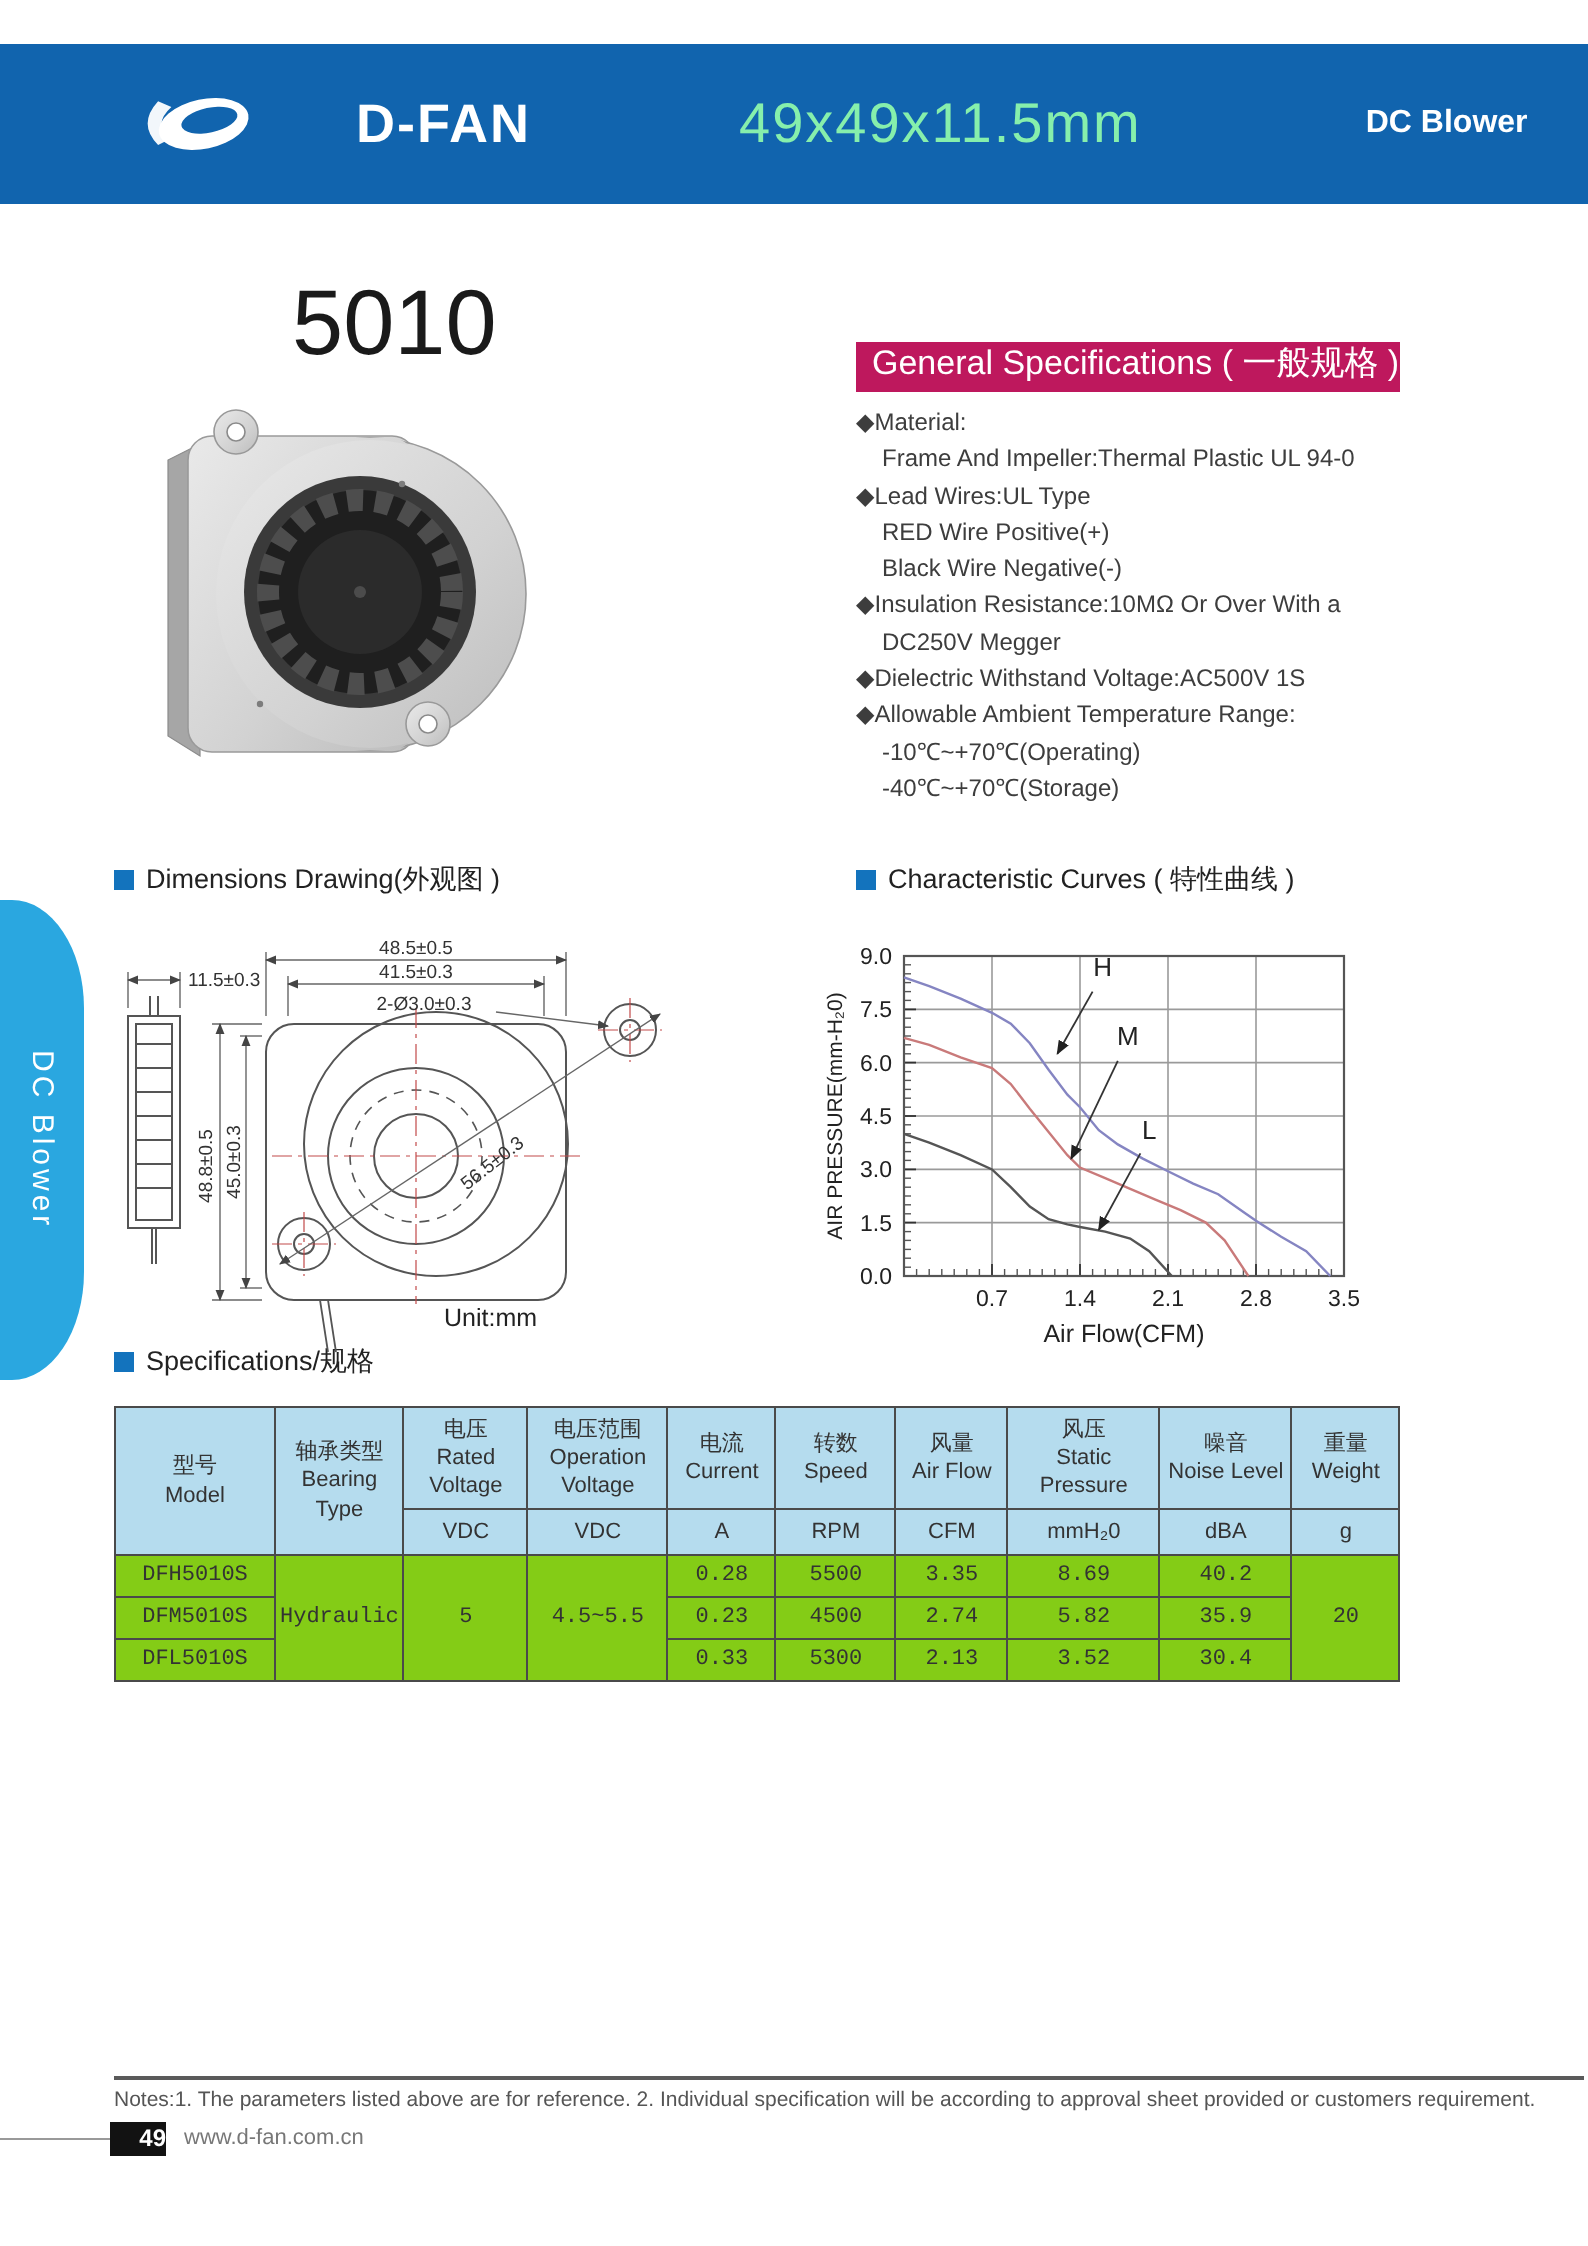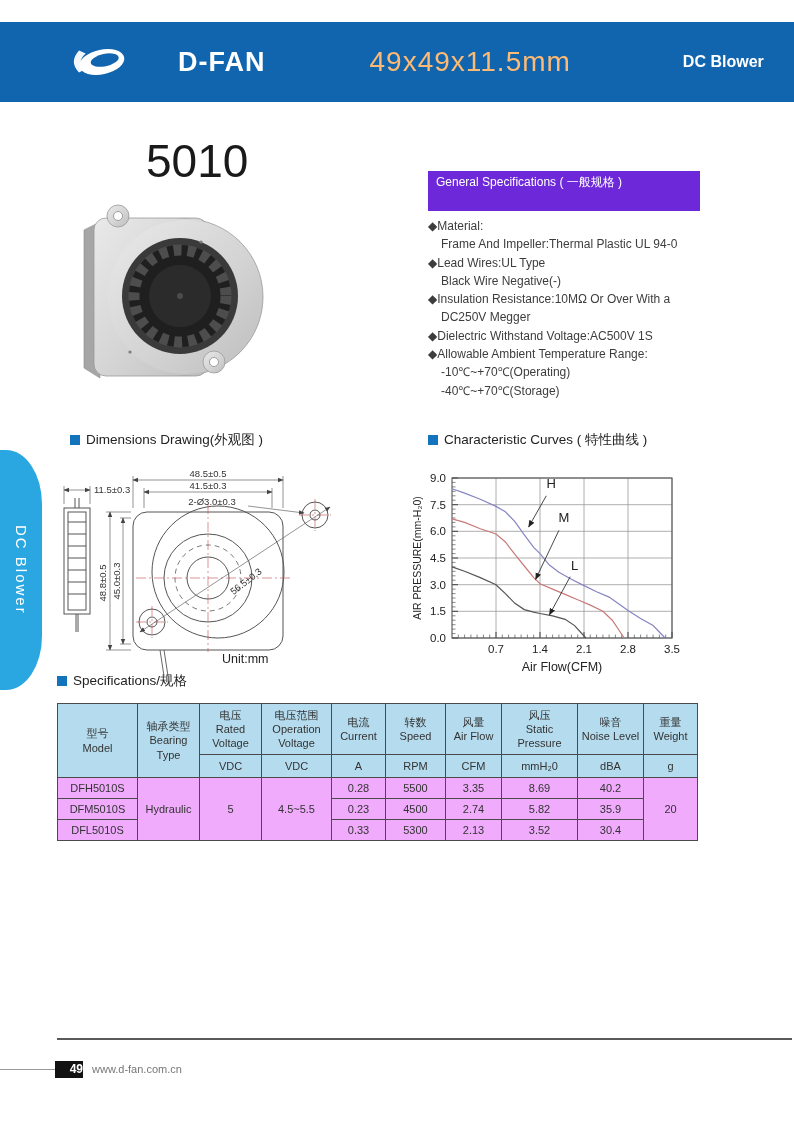--- a/index.html
+++ b/index.html
@@ -3,50 +3,50 @@
 <meta charset="utf-8">
 <style>
   html,body{margin:0;padding:0;background:#fff;}
   .page{position:relative;width:794px;height:1123px;background:#fff;overflow:hidden;
         font-family:"Liberation Sans",sans-serif;color:#222;}
   
   .top-bar{position:absolute;left:0;top:22px;width:794px;height:80px;background:#1164ae;
            display:flex;align-items:center;gap:48px;}
   .logo{margin-left:70px;width:58px;height:38px;flex:0 0 auto;}
   .brand{color:#fff;font-size:27px;font-weight:bold;letter-spacing:1px;margin-left:2px;}
-  .size-title{color:#fdba74;font-size:28px;font-weight:400;letter-spacing:1px;margin-left:56px;}
+  .size-title{color:#86efac;font-size:28px;font-weight:400;letter-spacing:1px;margin-left:56px;}
   .product-title{color:#fff;font-size:16px;font-weight:bold;margin-left:64px;}
   
   .side-tab{position:absolute;left:0;top:450px;width:42px;height:240px;background:#2aa7e0;
             border-radius:0 36px 36px 0 / 0 54px 54px 0;display:flex;align-items:center;justify-content:center;}
   .side-tab span{writing-mode:vertical-rl;color:#fff;font-size:15px;letter-spacing:2px;}
   
   .model-title{position:absolute;left:108px;top:134px;font-size:46px;color:#1a1a1a;margin-left:38px;}
   .fan-photo{position:absolute;left:70px;top:192px;width:195px;height:205px;}
   
   .gs-panel{position:absolute;left:428px;top:171px;width:272px;}
-  .gs-header{background:#6d28d9;color:#fff;font-size:12px;height:40px;line-height:22px;padding-left:8px;}
+  .gs-header{background:#be185d;color:#fff;font-size:17px;height:25px;line-height:22px;padding-left:8px;}
   .gs-items{margin-top:6px;font-size:12px;color:#3d3d3d;}
   .gsi{line-height:18.3px;white-space:nowrap;}
   .gsi.ind{padding-left:13px;}
   
   .sec-head{position:absolute;font-size:13.5px;color:#222;display:flex;align-items:center;}
   .sec-square{display:inline-block;width:10px;height:10px;background:#1373bd;margin-right:6px;flex:0 0 auto;}
   
   .dim-svg{position:absolute;left:52px;top:462px;width:345px;height:218px;}
   .chart-svg{position:absolute;left:408px;top:462px;width:386px;height:218px;}
   svg text{font-family:"Liberation Sans",sans-serif;}
   .dim-svg text{font-size:9.5px;fill:#333;}
   .dim-svg .unit{font-size:12.5px;fill:#222;}
   
   .spec-table{position:absolute;left:57px;top:703px;border-collapse:collapse;table-layout:fixed;}
   .spec-table th,.spec-table td{border:1px solid #4a4a4a;text-align:center;vertical-align:middle;
       font-weight:400;color:#333;padding:0 2px;}
   .spec-table thead th{background:#b5dcee;font-size:11px;line-height:1.3;}
-  .spec-table td{font-size:11px;height:20px;background:#f0abfc;}
+  .spec-table td{font-size:11px;height:20px;background:#84cc16;font-family:Liberation Mono, monospace;}
   .hrow1 th{height:50px;}
   .hrow2 th{height:22px;}
   
   .foot-line{position:absolute;left:57px;top:1038px;width:735px;height:2px;background:#5a5a5a;}
   .notes{position:absolute;left:57px;top:1044px;width:735px;font-size:10.5px;color:#555;}
   .pageno-line{position:absolute;left:0;top:1069px;width:55px;height:1px;background:#999;}
   .pageno{position:absolute;left:55px;top:1061px;width:28px;height:17px;background:#121212;color:#fff;
           font-size:12px;font-weight:bold;text-align:right;line-height:17px;}
   .site{position:absolute;left:92px;top:1063px;font-size:11px;color:#777;}
 </style>
@@ -97,31 +97,32 @@
     <circle cx="131" cy="50" r="1.6" fill="#7d7d7d"></circle>
     <circle cx="60" cy="160" r="1.6" fill="#7d7d7d"></circle>
   </svg>
 
   <div class="gs-panel">
     <div class="gs-header">General Specifications ( 一般规格 )</div>
     <div class="gs-items">
       <div class="gsi">◆Material:</div>
       <div class="gsi ind">Frame And Impeller:Thermal Plastic UL 94-0</div>
       <div class="gsi">◆Lead Wires:UL Type</div>
+      <div class="gsi ind">RED Wire Positive(+)</div>
       <div class="gsi ind">Black Wire Negative(-)</div>
       <div class="gsi">◆Insulation Resistance:10MΩ Or Over With a</div>
       <div class="gsi ind">DC250V Megger</div>
       <div class="gsi">◆Dielectric Withstand Voltage:AC500V 1S</div>
       <div class="gsi">◆Allowable Ambient Temperature Range:</div>
       <div class="gsi ind">-10℃~+70℃(Operating)</div>
       <div class="gsi ind">-40℃~+70℃(Storage)</div>
     </div>
   </div>
 
-  <div class="sec-head" style="left:70px;top:431px;">
+  <div class="sec-head" style="left:57px;top:431px;">
     <span class="sec-square"></span>
     <span>Dimensions Drawing(外观图 )</span>
   </div>
   <div class="sec-head" style="left:428px;top:431px;justify-content:space-between;">
     <span class="sec-square"></span>
     <span>Characteristic Curves ( 特性曲线 )</span>
   </div>
   <div class="sec-head" style="left:57px;top:644px;margin-top:28px;">
     <span class="sec-square"></span>
     <span>Specifications/规格</span>
@@ -412,17 +413,18 @@
         <td>0.33</td>
         <td>5300</td>
         <td>2.13</td>
         <td>3.52</td>
         <td>30.4</td>
       </tr>
     </tbody>
   </table>
 
   <div class="foot-line"></div>
+  <div class="notes">Notes:1. The parameters listed above are for reference.   2. Individual specification will be according to approval sheet provided or customers requirement.</div>
   <div class="pageno-line"></div>
   <div class="pageno">49</div>
   <div class="site">www.d-fan.com.cn</div>
 
 </div>
 
 </body></html>

